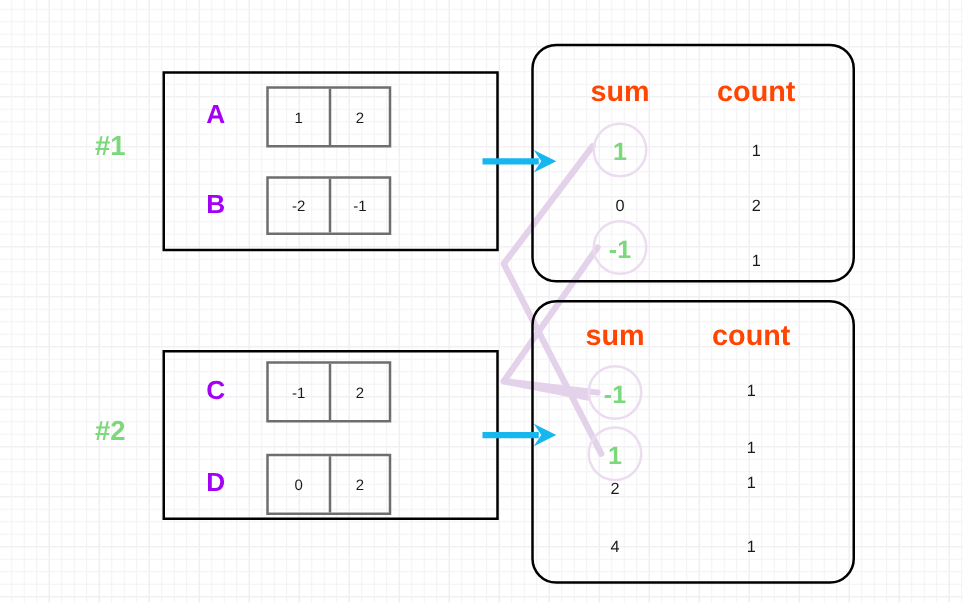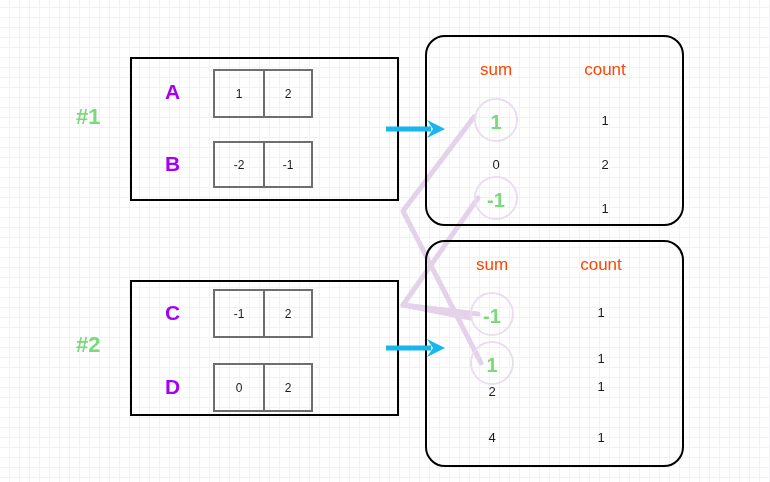--- a/index.html
+++ b/index.html
@@ -67,22 +67,22 @@
   .agg-box{
     position:absolute;
     border:2px solid #000000;
     border-radius:20px;
     background:transparent;
     z-index:3;
   }
   .agg-head{
     position:absolute;
     color:#FF4500;
-    font-size:17px;
-    font-weight:normal;
+    font-size:23px;
+    font-weight:bold;
     z-index:4;
     text-align:center;
     transform:translateX(-50%);
   }
   .agg-val{
     position:absolute;
     font-size:13px;
     color:#1a1a1a;
     z-index:4;
     text-align:center;

